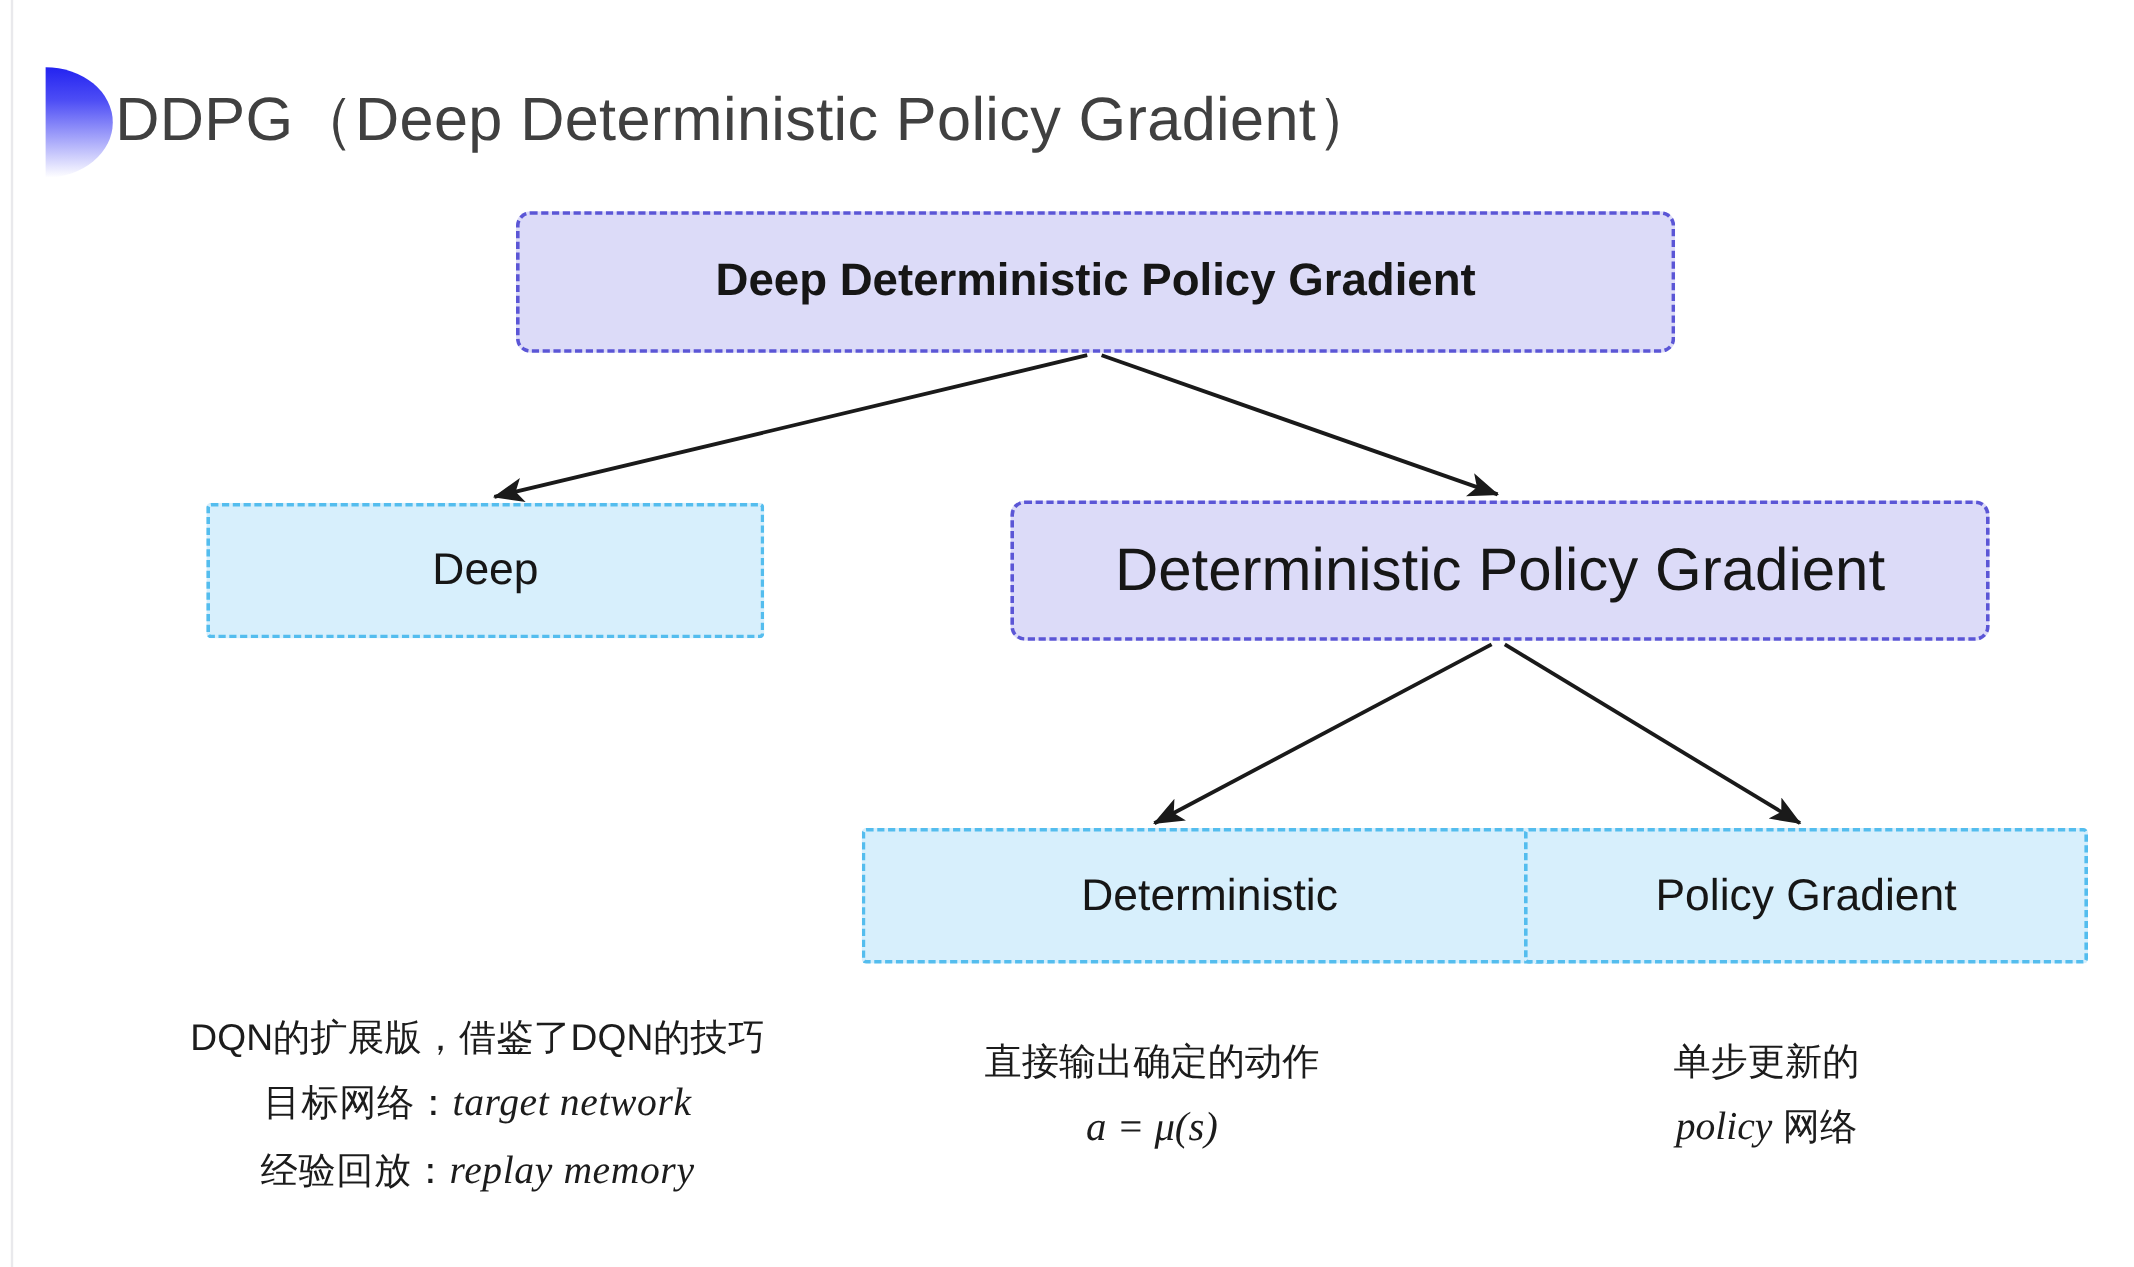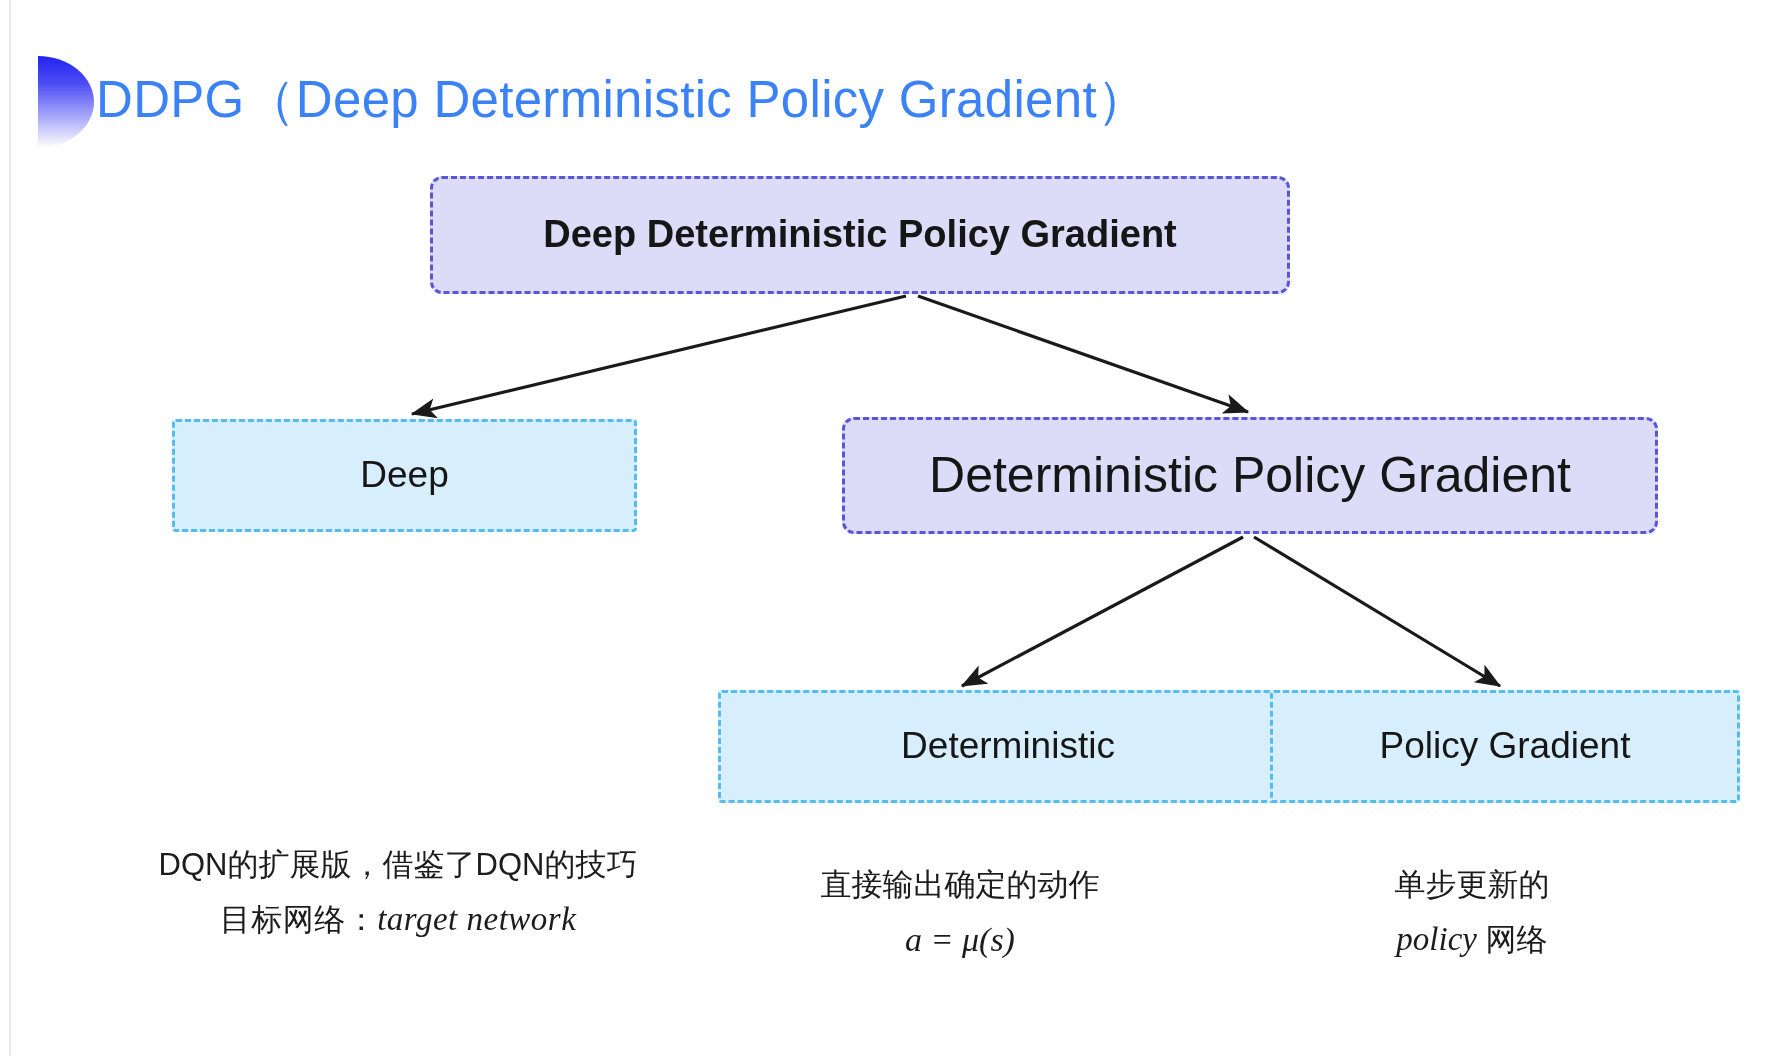--- a/index.html
+++ b/index.html
@@ -35,21 +35,21 @@
     height: 92px;
     background: linear-gradient(to bottom, #2323f0 0%, #4d4df5 30%, #a3a3fa 64%, #ffffff 100%);
     border-radius: 0 100% 100% 0 / 0 50% 50% 0;
   }
   .title-text {
     position: absolute;
     left: 96px;
     top: 66px;
     font-size: 51px;
     font-weight: 400;
-    color: #3b82f6;
+    color: #404040;
     letter-spacing: 0.3px;
     white-space: nowrap;
   }
 
   
   .node {
     position: absolute;
     box-sizing: border-box;
     display: flex;
     align-items: center;
@@ -62,21 +62,21 @@
     background: #dcdbf8;
     border: 3px dashed #5b56d6;
     border-radius: 12px;
   }
   .node-cyan {
     background: #d7effc;
     border: 3px dashed #54bdee;
     border-radius: 4px;
   }
 
-  #node-root   { left: 430px; top: 176px;  width: 860px; height: 118px; font-size: 38px; font-weight: 700; }
+  #node-root   { left: 430px; top: 176px;  width: 966px; height: 118px; font-size: 38px; font-weight: 700; }
   #node-deep   { left: 172px; top: 419px;  width: 465px; height: 113px; font-size: 37px; font-weight: 400; }
   #node-dpg    { left: 842px; top: 417px;  width: 816px; height: 117px; font-size: 50px; font-weight: 400; }
   #node-det    { left: 718px; top: 690px;  width: 580px; height: 113px; font-size: 37px; font-weight: 400; }
   #node-pg     { left: 1270px; top: 690px; width: 470px; height: 113px; font-size: 37px; font-weight: 400; }
 
   
   #arrow-layer {
     position: absolute;
     left: 0; top: 0;
     width: 1778px;
@@ -147,20 +147,21 @@
 
   <div id="node-dpg" class="node node-purple">Deterministic Policy Gradient</div>
 
   <div id="node-det" class="node node-cyan">Deterministic</div>
 
   <div id="node-pg" class="node node-cyan">Policy Gradient</div>
 
   <div id="cap-deep" class="caption">
     <div class="cap-line">DQN的扩展版，借鉴了DQN的技巧</div>
     <div class="cap-line"><span>目标网络：</span><span class="mathit">target network</span></div>
+    <div class="cap-line"><span>经验回放：</span><span class="mathit">replay memory</span></div>
   </div>
 
   <div id="cap-det" class="caption">
     <div class="cap-line">直接输出确定的动作</div>
     <div class="cap-math">a = μ(s)</div>
   </div>
 
   <div id="cap-pg" class="caption">
     <div class="cap-line">单步更新的</div>
     <div class="cap-line"><span class="mathit">policy</span><span> 网络</span></div>

